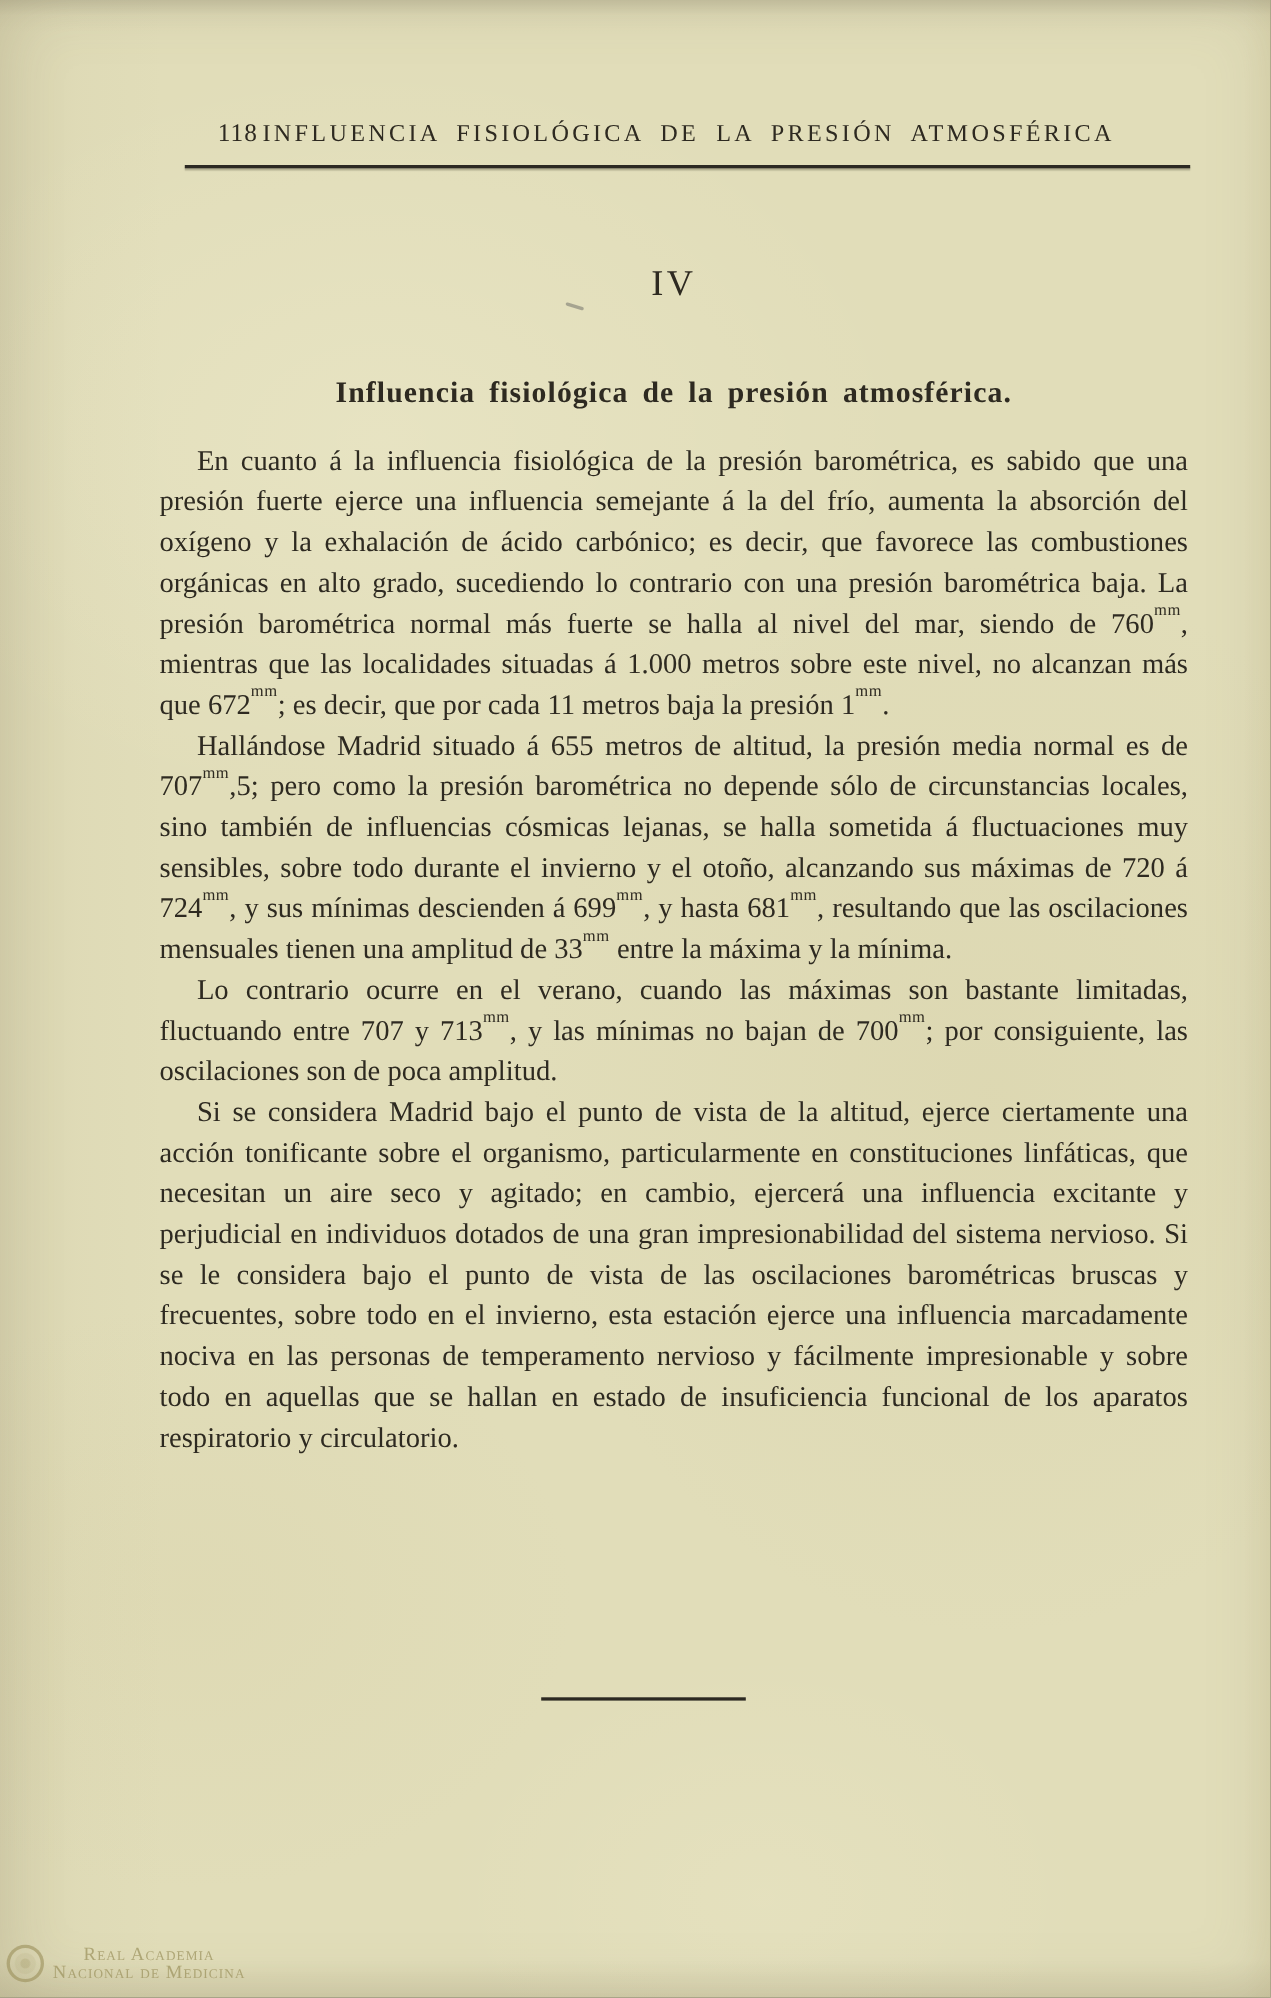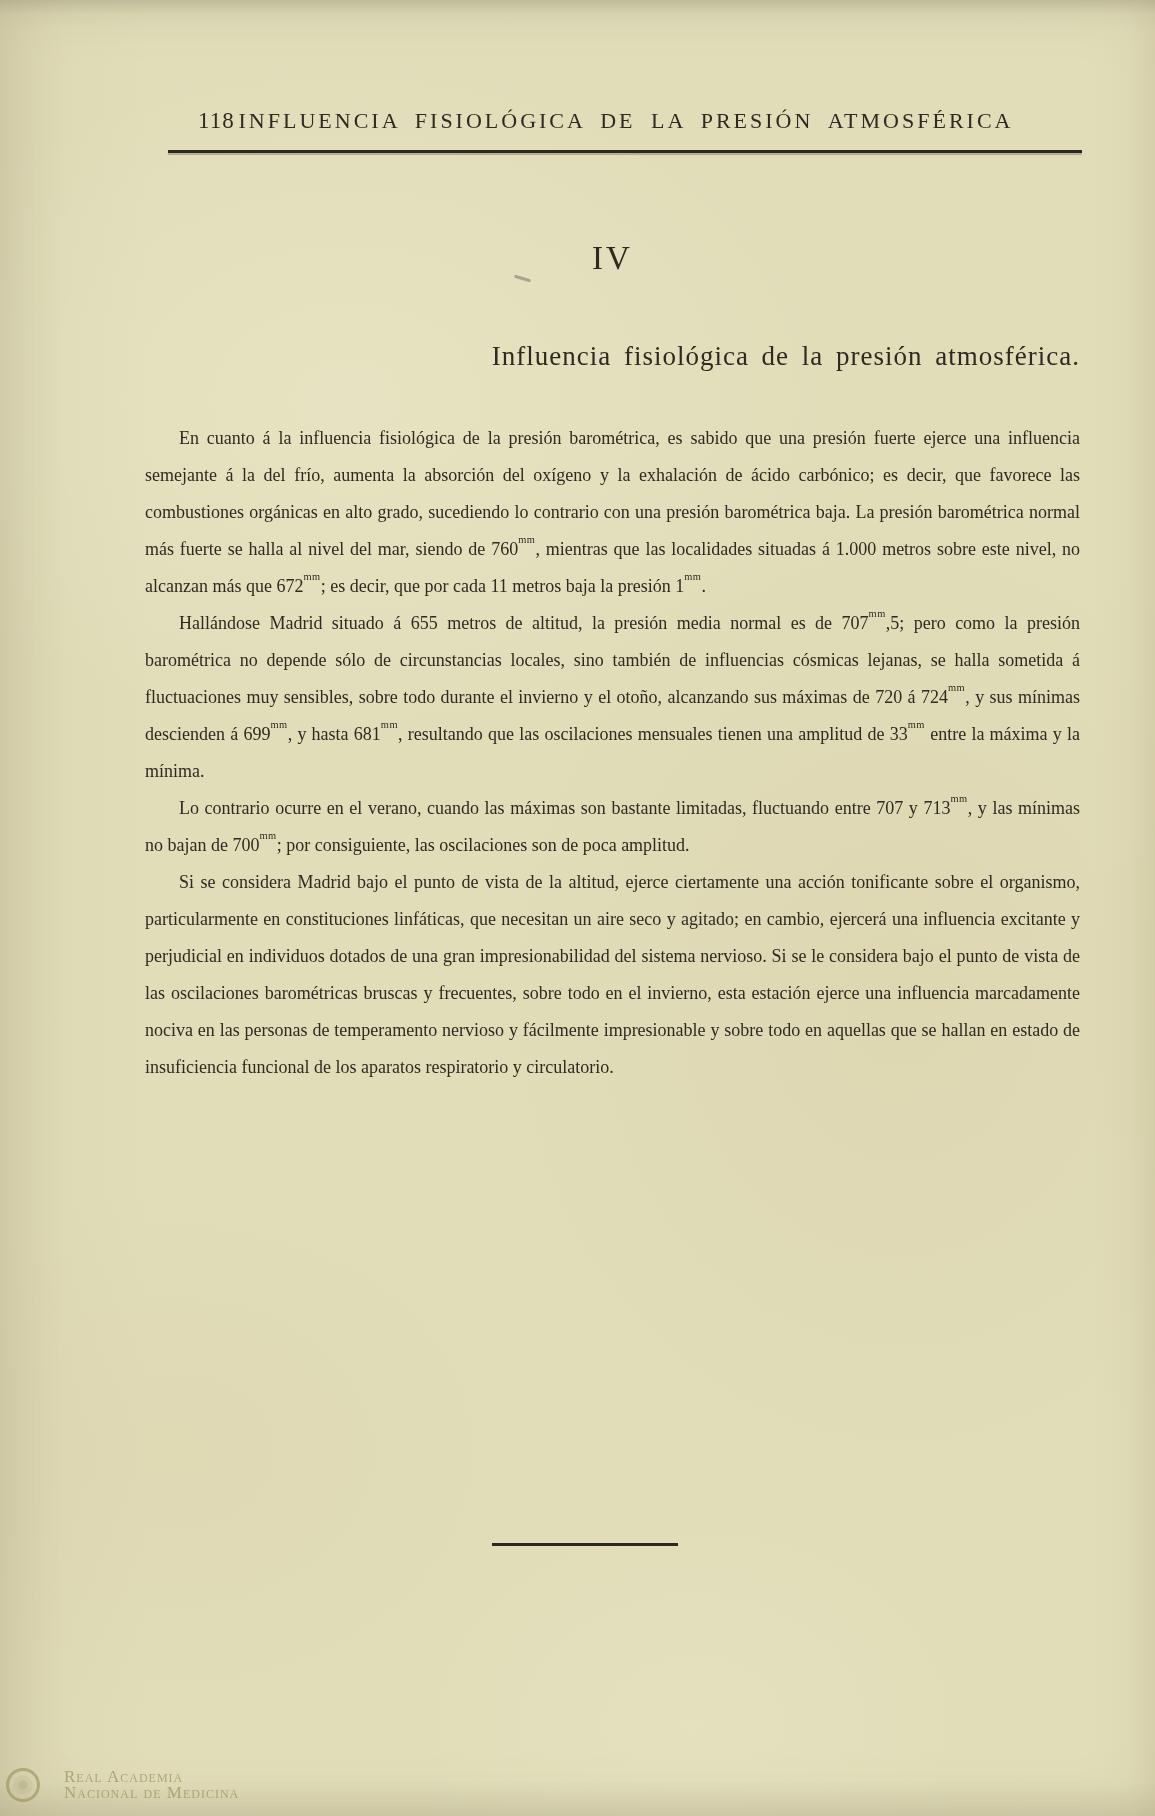--- a/index.html
+++ b/index.html
@@ -44,43 +44,44 @@
     border-radius:2px;
     transform:rotate(17deg);
   }
   .chapter{
     position:absolute;top:240px;left:145px;width:935px;
     text-align:center;
     font-size:33px;letter-spacing:3px;
   }
   .title{
     position:absolute;top:341px;left:145px;width:935px;margin:0;
-    text-align:right;
-    font-size:27px;font-weight:400;letter-spacing:1px;word-spacing:5px;
+    text-align:center;
+    font-size:27px;font-weight:700;letter-spacing:1px;word-spacing:5px;
   }
   .body{
-    position:absolute;top:420px;left:145px;width:935px;
-    font-size:18px;line-height:37px;
+    position:absolute;top:400px;left:145px;width:935px;
+    font-size:26px;line-height:37px;
     text-align:justify;
   }
   .para{margin:0;text-indent:34px;}
   sup.mm{
     font-size:0.58em;
     position:relative;top:-0.45em;
     letter-spacing:0.5px;
     line-height:0;
   }
   .end-rule{
     position:absolute;top:1543px;left:492px;width:186px;height:3px;
     background:#2c2922;
   }
   .watermark{
     position:absolute;left:6px;top:1768px;
-    display:flex;align-items:center;gap:24px;
+    display:flex;align-items:center;gap:8px;
     color:rgba(158,148,96,0.75);
+    text-align:center;
   }
   .seal{
     display:inline-block;width:34px;height:34px;
     border:3px solid rgba(158,148,96,0.65);
     border-radius:50%;
     box-sizing:border-box;
     position:relative;
     background:radial-gradient(circle at 50% 50%, rgba(158,148,96,0.35) 0 4px, rgba(158,148,96,0.12) 5px 9px, transparent 10px);
   }
   .wm-text{

